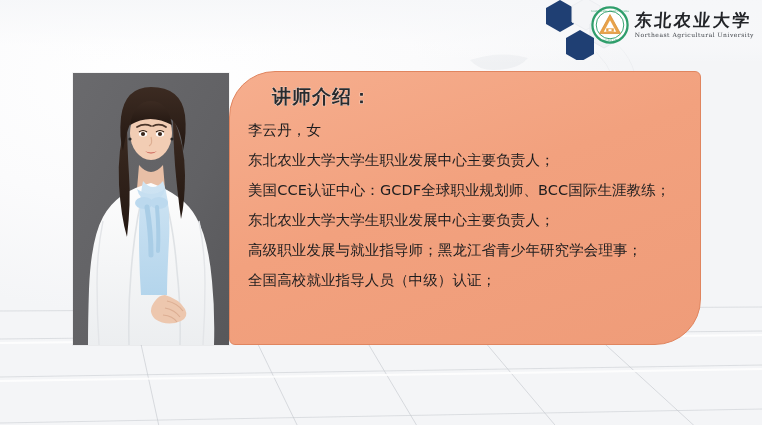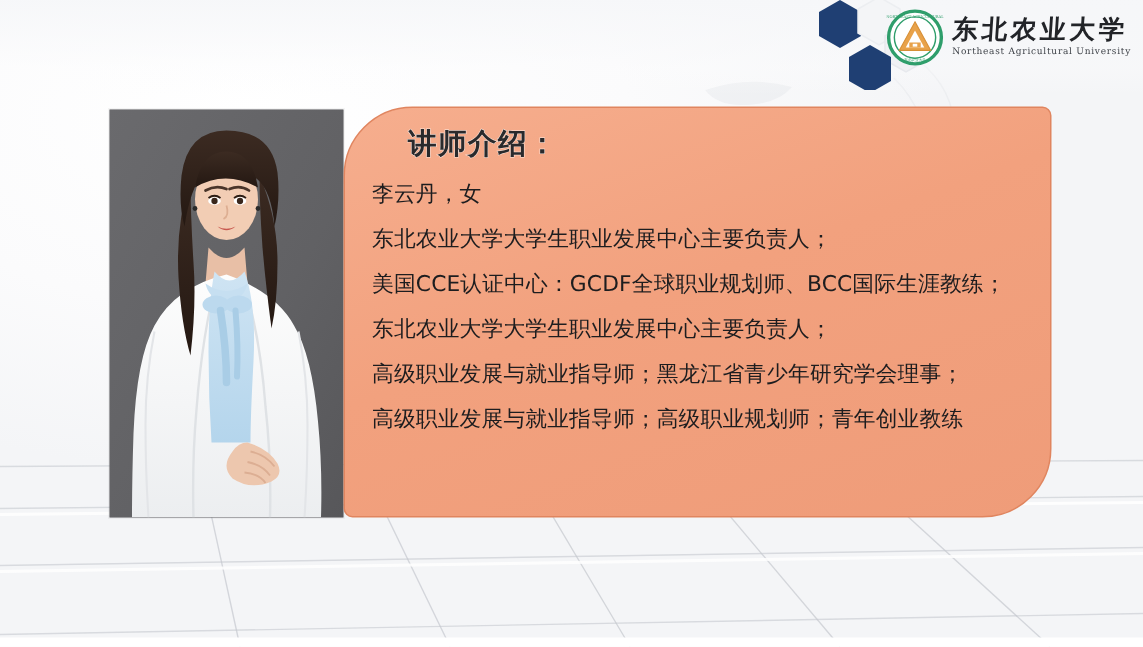--- a/index.html
+++ b/index.html
@@ -315,19 +315,19 @@
   </div>
 
   <div class="card">
     <h1 class="card-title">讲师介绍：</h1>
     <ul class="card-lines">
       <li>李云丹，女</li>
       <li>东北农业大学大学生职业发展中心主要负责人；</li>
       <li>美国CCE认证中心：GCDF全球职业规划师、BCC国际生涯教练；</li>
       <li>东北农业大学大学生职业发展中心主要负责人；</li>
       <li>高级职业发展与就业指导师；黑龙江省青少年研究学会理事；</li>
-      <li>高级职业发展与就业指导师；高级职业规划师；青年创业教练</li>
+      <li>全国高校就业指导人员（中级）认证；</li>
     </ul>
   </div>
 
   <div class="bottom-bar"></div>
 
 </div>
 
 </body></html>

